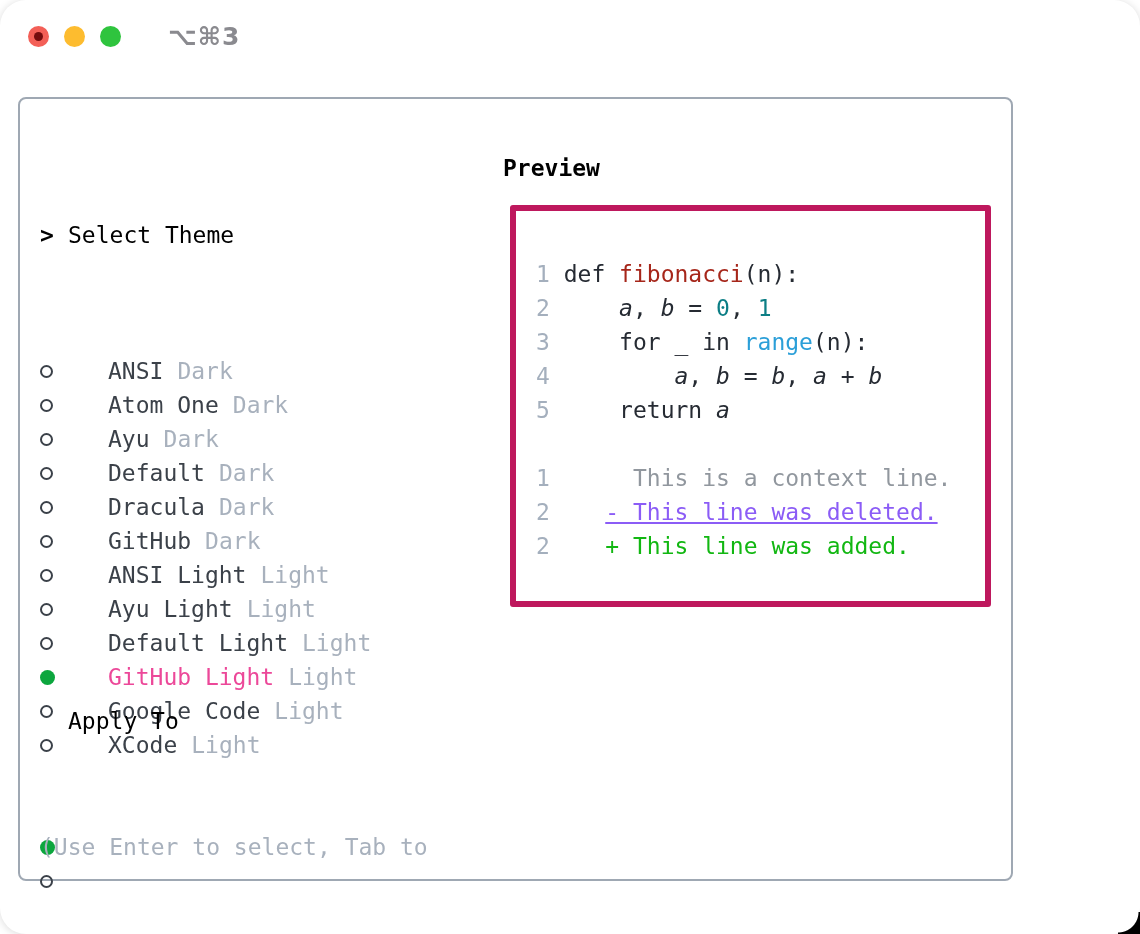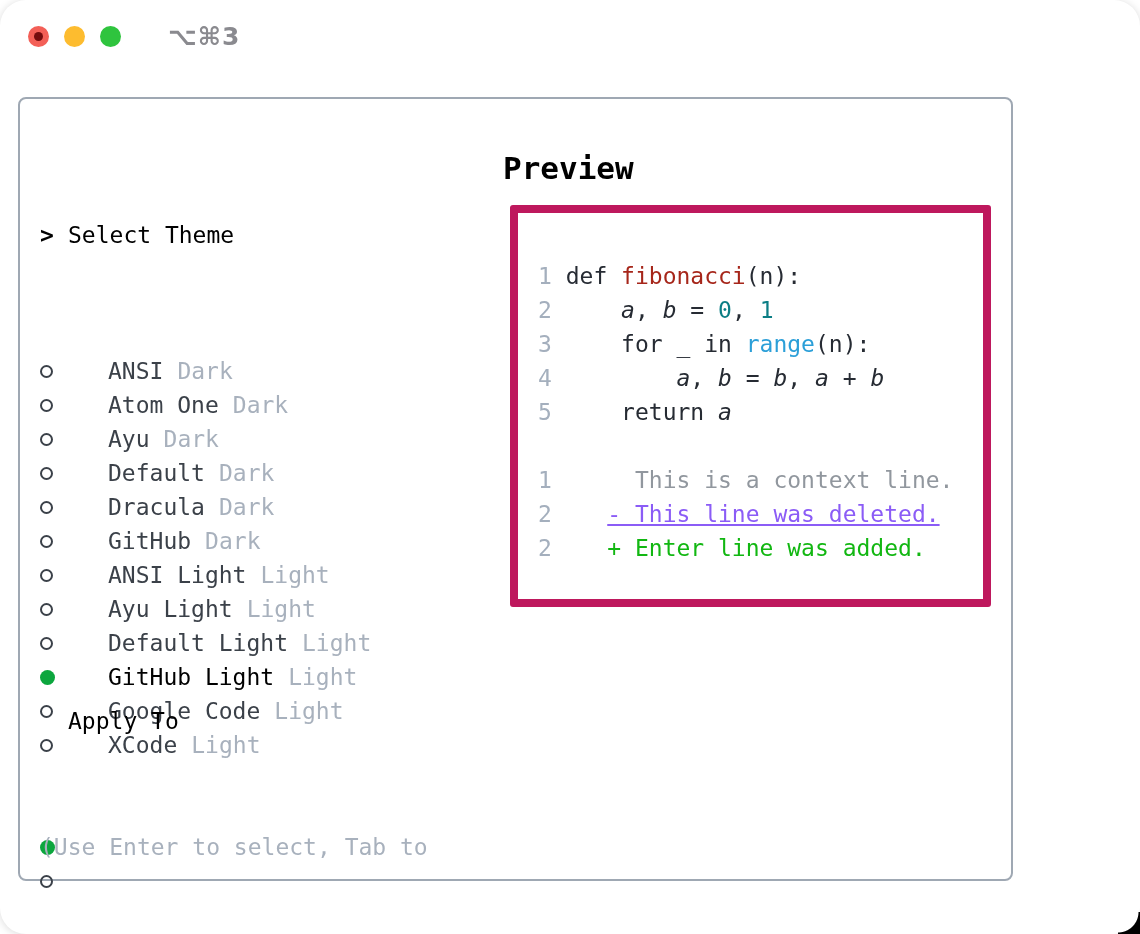--- a/index.html
+++ b/index.html
@@ -36,27 +36,27 @@
   .apply-block{position:absolute;left:20px;top:527px;}
   .help{position:absolute;left:20px;top:663px;color:#a8b1bd;font-size:23px;line-height:34px;white-space:pre;}
   .row{display:flex;align-items:center;height:34px;font-size:23px;}
   .icon-col{width:28px;display:flex;align-items:center;flex:0 0 28px;}
   .prompt{color:#000;font-weight:bold;}
   .hdr{color:#000;font-weight:normal;white-space:pre;text-align:right;}
   .hdr2{color:#000;white-space:pre;margin-top:20px;}
   .ring{width:13px;height:13px;border:2px solid #3b4149;border-radius:50%;}
   .dot{width:15px;height:15px;border-radius:50%;background:#0ca63e;}
   .name{color:#3b4149;white-space:pre;margin-left:40px;}
-  .row.selected .name{color:#000000;text-align:center;}
+  .row.selected .name{color:#ec4899;text-align:center;}
   .tag{color:#a8b1bd;margin-left:14px;white-space:pre;}
   
-  .preview-label{position:absolute;left:483px;top:52px;font-size:31px;line-height:34px;font-weight:bold;color:#000;}
+  .preview-label{position:absolute;left:483px;top:52px;font-size:23px;line-height:34px;font-weight:bold;color:#000;}
   .preview-box{
     position:absolute;left:490px;top:106px;width:481px;height:402px;
-    border:8px solid #be185d;border-radius:3px;background:#ffffff;
+    border:6px solid #be185d;border-radius:3px;background:#ffffff;
     padding:46px 0 0 20px;overflow:hidden;
   }
   .cline{font-size:23px;line-height:34px;white-space:pre;}
   .ln{color:#a4afbd;}
   .t-code{color:#262b33;}
   .t-func{color:#a6261a;}
   .t-var{color:#262b33;font-style:italic;}
   .t-number{color:#0c7e85;}
   .t-builtin{color:#2b9fd8;margin-top:32px;}
   .t-context{color:#91979e;}
@@ -103,19 +103,19 @@
     <div class="preview-box">
 
     <div class="cline"><span class="ln">1 </span><span class="t-code">def </span><span class="t-func">fibonacci</span><span class="t-code">(n):</span></div>
         <div class="cline"><span class="ln">2 </span><span class="t-code">    </span><span class="t-var">a</span><span class="t-code">, </span><span class="t-var">b</span><span class="t-code"> = </span><span class="t-number">0</span><span class="t-code">, </span><span class="t-number">1</span></div>
         <div class="cline"><span class="ln">3 </span><span class="t-code">    for _ in </span><span class="t-builtin">range</span><span class="t-code">(n):</span></div>
         <div class="cline"><span class="ln">4 </span><span class="t-code">        </span><span class="t-var">a</span><span class="t-code">, </span><span class="t-var">b</span><span class="t-code"> = </span><span class="t-var">b</span><span class="t-code">, </span><span class="t-var">a</span><span class="t-code"> + </span><span class="t-var">b</span></div>
         <div class="cline"><span class="ln">5 </span><span class="t-code">    return </span><span class="t-var">a</span></div>
         <div class="cline"><span class="ln">  </span></div>
         <div class="cline"><span class="ln">1 </span><span class="t-context">     This is a context line.</span></div>
         <div class="cline"><span class="ln">2 </span><span class="t-code">   </span><span class="t-deleted">- This line was deleted.</span></div>
-        <div class="cline"><span class="ln">2 </span><span class="t-code">   </span><span class="t-added">+ Enter line was added.</span></div>
+        <div class="cline"><span class="ln">2 </span><span class="t-code">   </span><span class="t-added">+ This line was added.</span></div>
       </div>
 
   </div>
 
   <div class="corner-artifact"></div>
 </div>
 
 </body></html>

